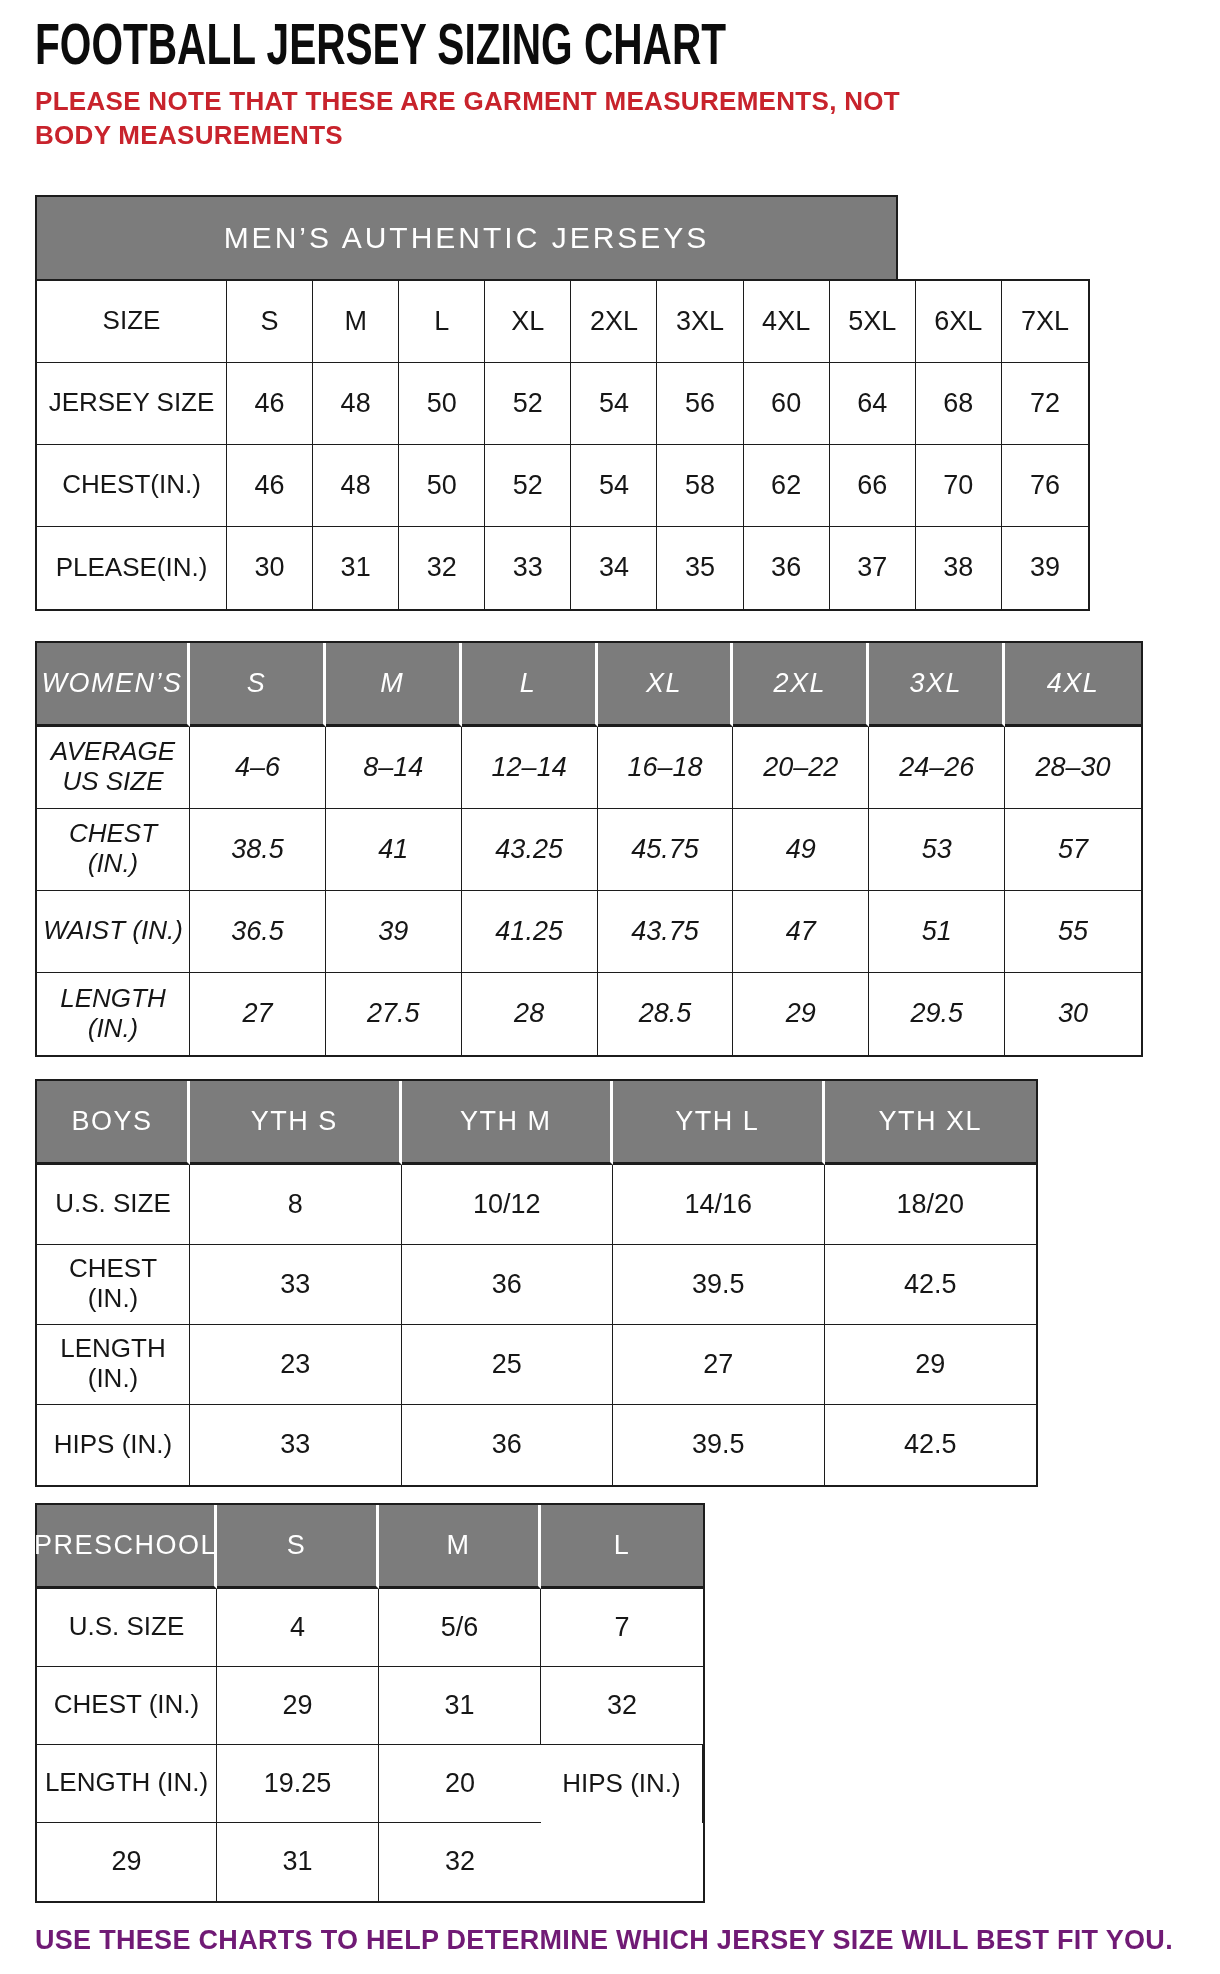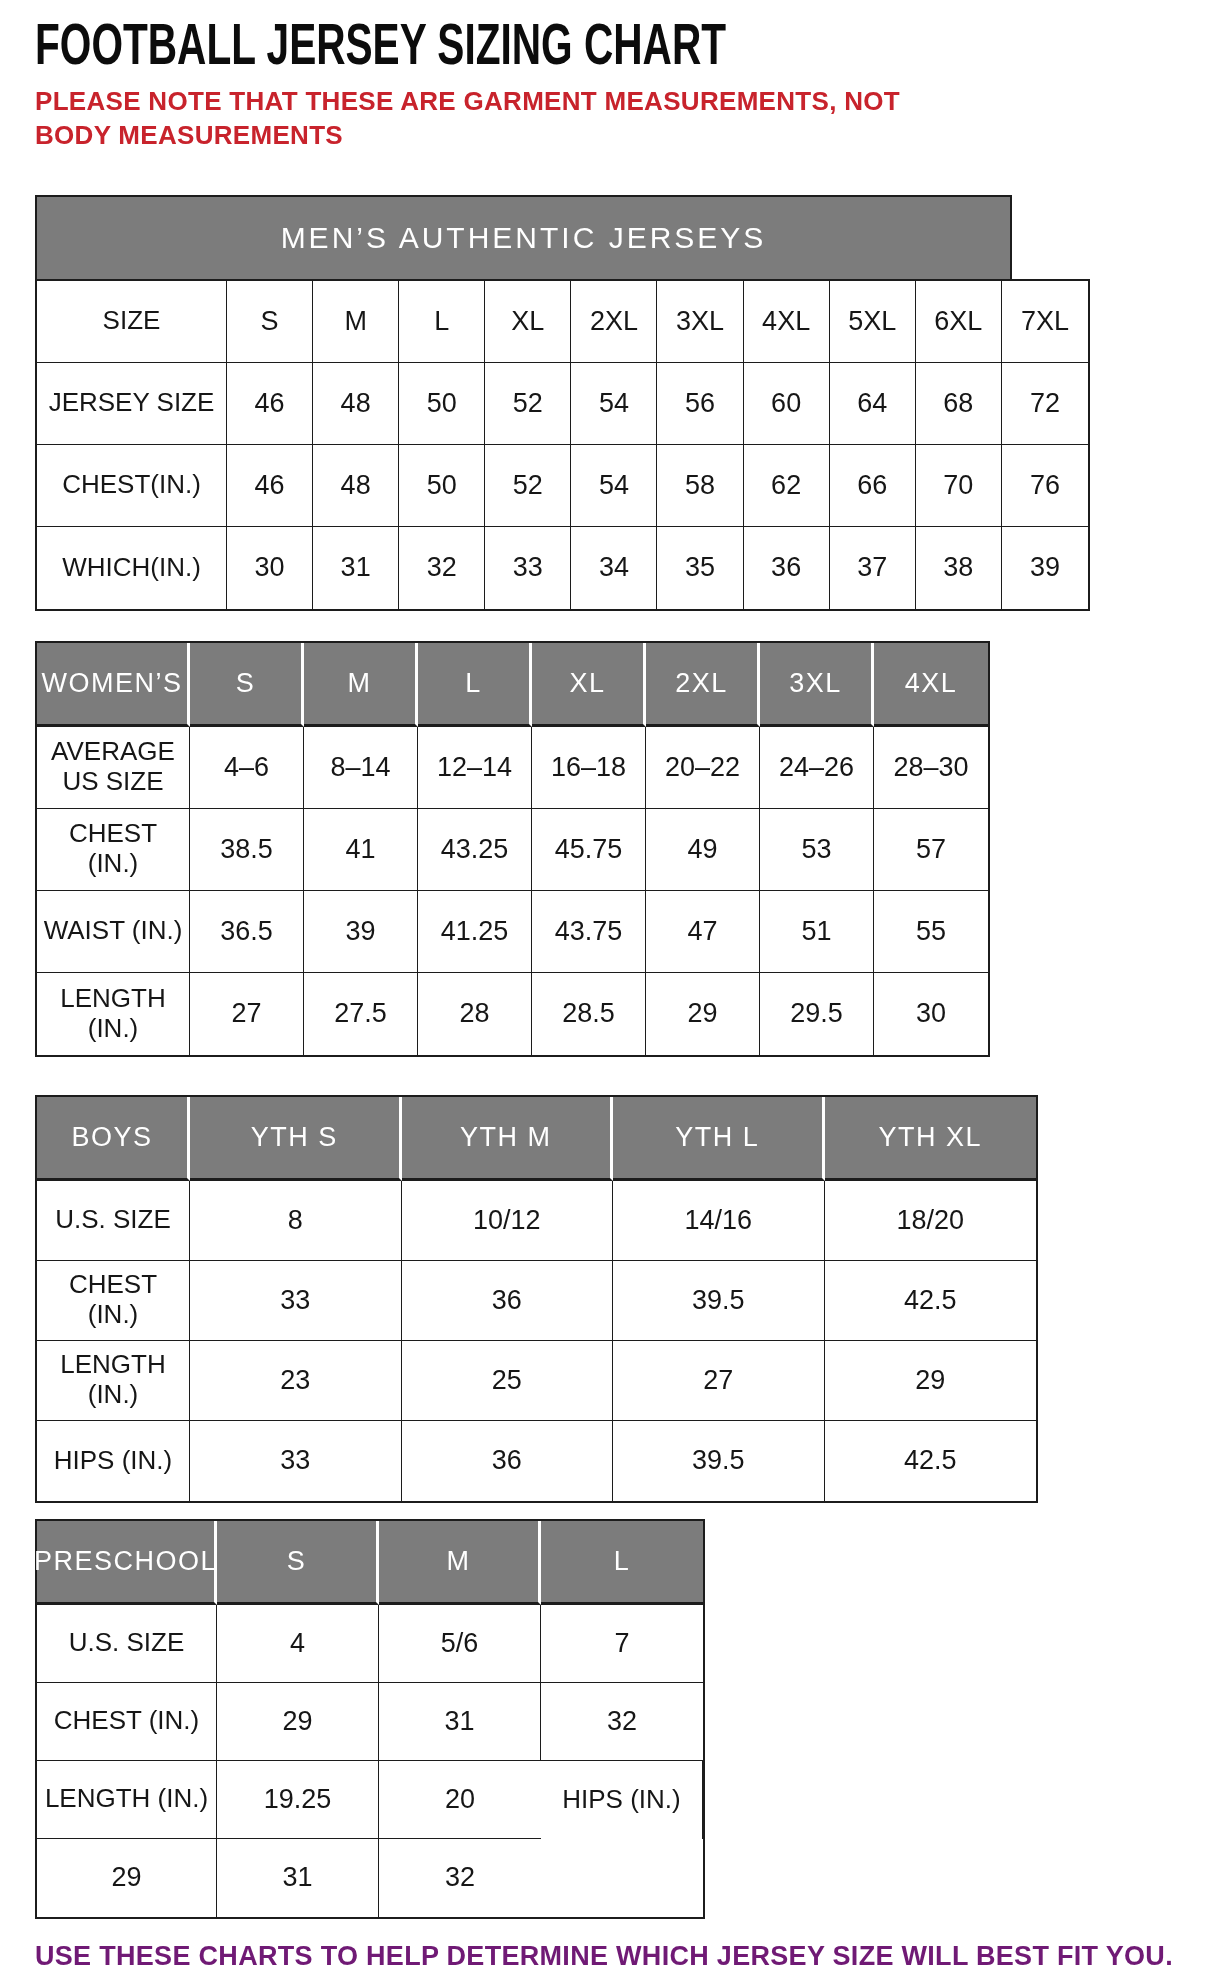--- a/index.html
+++ b/index.html
@@ -74,22 +74,22 @@
     border-right: 1px solid #1c1c1c;
     border-bottom: 1px solid #1c1c1c;
     background: #ffffff;
   }
   .rl { font-size: 26px; padding: 8px 6px; }
   .td { font-size: 27px; }
   .lc { border-right: none !important; }
   .lr { border-bottom: none !important; }
 
   .t-mens   { width: 1055px; grid-template-columns: 190px repeat(10, 1fr); margin-bottom: 30px; }
-  .mens-banner { width: 977px; }
-  .t-womens { width: 955px;  grid-template-columns: 153px repeat(7, 1fr);  margin-bottom: 38px; }
+  .mens-banner { width: 863px; }
+  .t-womens { width: 1108px;  grid-template-columns: 153px repeat(7, 1fr);  margin-bottom: 22px; font-style: italic; }
   .t-boys   { width: 1003px; grid-template-columns: 153px repeat(4, 1fr);  margin-bottom: 16px; }
   .t-pre    { width: 670px;  grid-template-columns: 180px repeat(3, 1fr); }
   .t-mens .cell, .t-womens .cell { height: 82px; }
   .t-boys .cell { height: 80px; }
   .t-pre .cell { height: 78px; }
 </style>
 </head>
 <body>
 
 <div class="page">
@@ -128,21 +128,21 @@
     <div class="cell td">48</div>
     <div class="cell td">50</div>
     <div class="cell td">52</div>
     <div class="cell td">54</div>
     <div class="cell td">58</div>
     <div class="cell td">62</div>
     <div class="cell td">66</div>
     <div class="cell td">70</div>
     <div class="cell td lc">76</div>
 
-    <div class="cell rl lr">WHICH(IN.)</div>
+    <div class="cell rl lr">PLEASE(IN.)</div>
     <div class="cell td lr">30</div>
     <div class="cell td lr">31</div>
     <div class="cell td lr">32</div>
     <div class="cell td lr">33</div>
     <div class="cell td lr">34</div>
     <div class="cell td lr">35</div>
     <div class="cell td lr">36</div>
     <div class="cell td lr">37</div>
     <div class="cell td lr">38</div>
     <div class="cell td lc lr">39</div>

